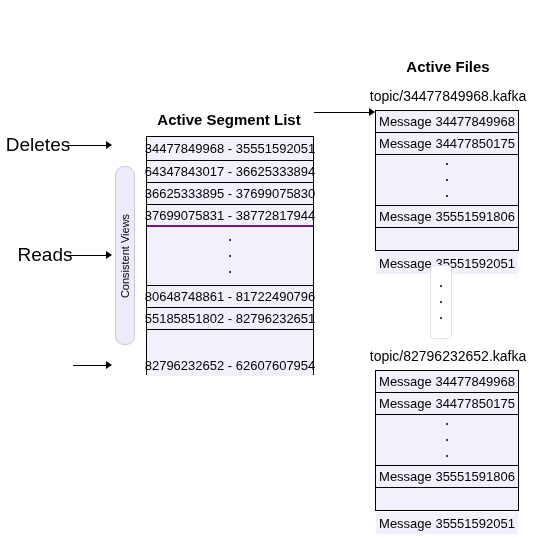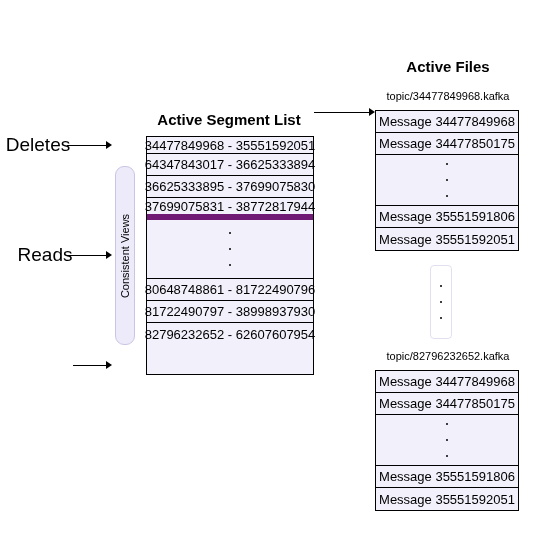--- a/index.html
+++ b/index.html
@@ -35,21 +35,21 @@
     box-sizing:border-box;
     font-size:13px;
     color:#000;
     text-align:center;
     white-space:nowrap;
     display:flex;
     align-items:center;
     justify-content:center;
     background:#f2f1fb;
   }
-  .row:last-child{border-bottom:none;}
+  .row:last-child{border-bottom:none;margin-top:24px;}
   .row.gap{
     border-bottom:none;
     background:#f2f1fb;
   }
 
   
   .vdots{
     display:flex;
     flex-direction:column;
     justify-content:center;
@@ -62,21 +62,21 @@
     width:2px;height:2px;
     background:#000;
     border-radius:50%;
     margin:7px 0;
   }
 
   
   .plate{
     position:absolute;
     background:#ffffff;
-    font-size:11px;
+    font-size:14px;
     color:#000;
     white-space:nowrap;
     display:flex;
     align-items:center;
     justify-content:center;
     box-sizing:border-box;
   }
 
   
   .lbl{
@@ -162,46 +162,46 @@
     <div class="ahead right" style="left:33px;top:0px;"></div>
   </div>
 
   <div class="vbar" style="left:115px;top:166px;width:20px;height:179px;">
     <span>Consistent Views</span>
   </div>
 
   <div class="ttl" style="left:149px;top:110px;width:160px;height:20px;line-height:20px;">Active Segment List</div>
 
   <div class="tbl" style="left:146px;top:136px;width:168px;height:239px;">
-    <div class="row" style="height:17px;">
+    <div class="row" style="height:24px;">
       <span>34477849968 - 35551592051</span>
     </div>
     <div class="row" style="height:22px;">
       <span>64347843017 - 36625333894</span>
     </div>
     <div class="row" style="height:22px;">
       <span>36625333895 - 37699075830</span>
     </div>
-    <div class="row" style="height:22px;border-bottom:6px solid #701a75;">
+    <div class="row" style="height:22px;border-bottom:2px solid #701a75;">
       <span>37699075831 - 38772817944</span>
     </div>
 
     <div class="row gap" style="height:59px;border-bottom:1px solid #000;">
       <span class="vdots">
           <i></i>
           <i></i>
           <i></i>
         </span>
     </div>
 
     <div class="row" style="height:22px;">
       <span>80648748861 - 81722490796</span>
     </div>
     <div class="row" style="height:22px;">
-      <span>81722490797 - 38998937930</span>
+      <span>55185851802 - 82796232651</span>
     </div>
     <div class="row" style="height:22px;">
       <span>82796232652 - 62607607954</span>
     </div>
   </div>
 
   <div class="arrow" style="left:314px;top:108px;width:62px;height:9px;">
     <div class="aline" style="left:0;top:4px;width:56px;height:1px;"></div>
     <div class="ahead right" style="left:55px;top:0px;"></div>
   </div>

